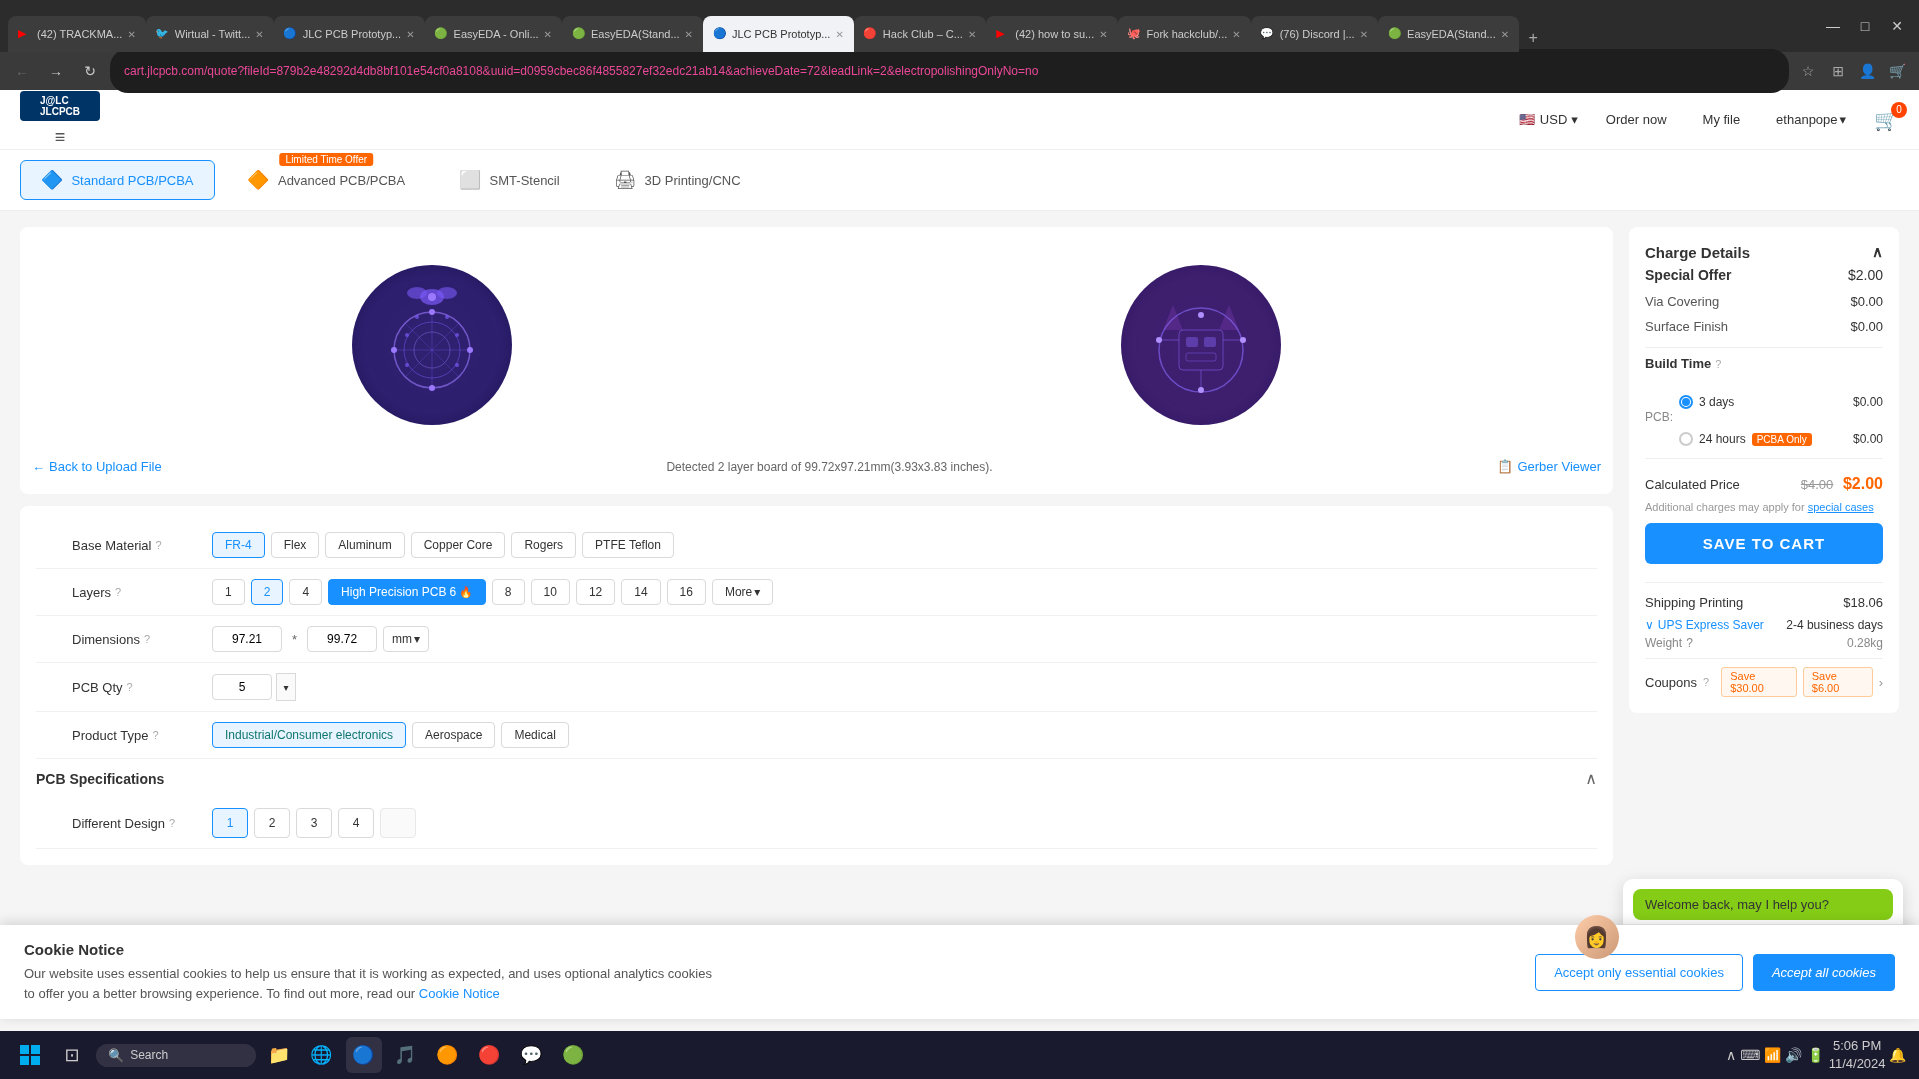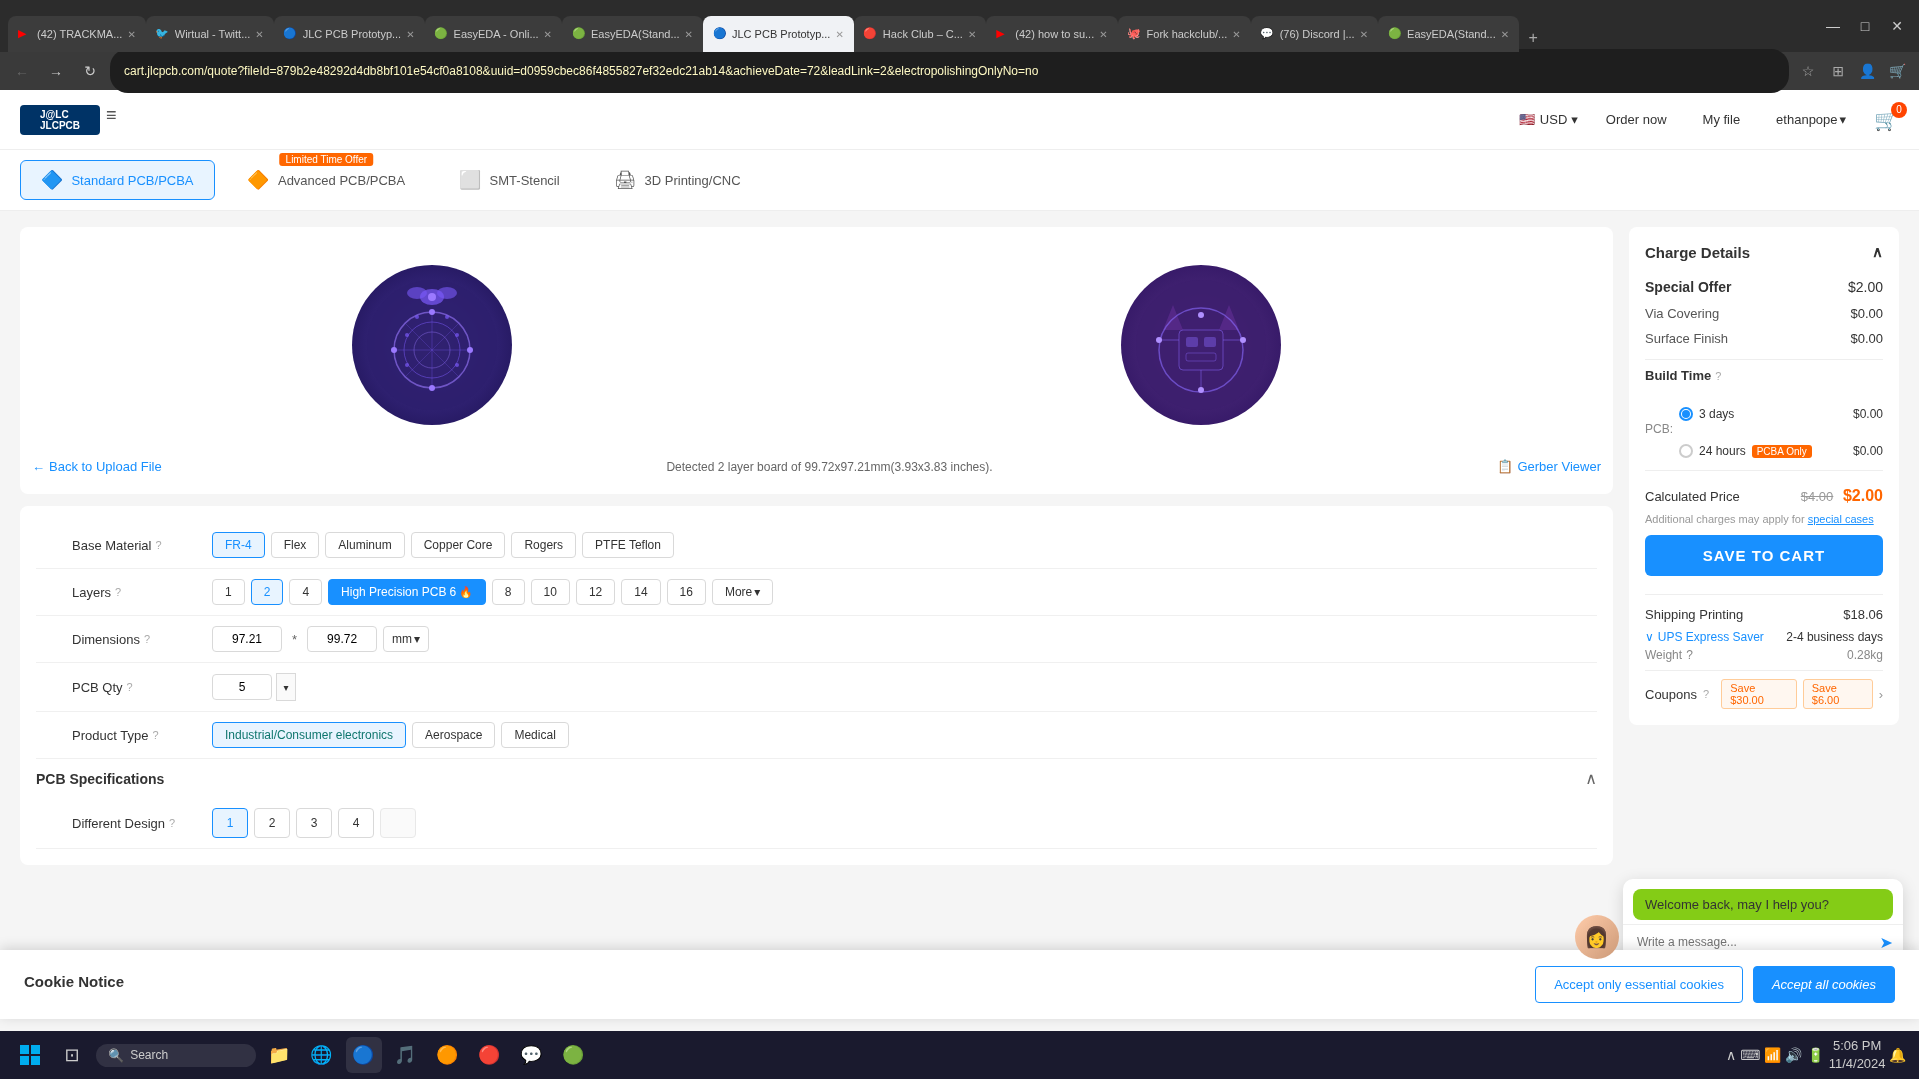--- a/index.html
+++ b/index.html
@@ -11,30 +11,30 @@
     .browser-tab { height: 36px; padding: 0 10px; border-radius: 8px 8px 0 0; display: flex; align-items: center; gap: 5px; font-size: 11px; color: #ccc; background: #3c3c3c; min-width: 120px; max-width: 160px; cursor: pointer; position: relative; }
     .browser-tab.active { background: #f0f2f5; color: #333; }
     .browser-tab-favicon { width: 14px; height: 14px; flex-shrink: 0; }
     .browser-tab-label { overflow: hidden; text-overflow: ellipsis; white-space: nowrap; flex: 1; }
     .browser-tab-close { font-size: 10px; color: #999; flex-shrink: 0; }
     .browser-tab-new { width: 28px; height: 28px; display: flex; align-items: center; justify-content: center; color: #aaa; font-size: 16px; cursor: pointer; }
     .browser-btn { width: 28px; height: 28px; display: flex; align-items: center; justify-content: center; border: none; background: transparent; color: #ccc; cursor: pointer; font-size: 14px; border-radius: 4px; }
     .browser-btn.disabled { color: #666; cursor: default; }
 
     .address-bar-row { background: #3a3a3a; height: 38px; display: flex; align-items: center; padding: 0 8px; gap: 6px; }
-    .address-bar { flex: 1; background: #1e1e1e; border: none; border-radius: 18px; color: #fef9c3; font-size: 12px; padding: 15px 14px; outline: none; }
+    .address-bar { flex: 1; background: #1e1e1e; border: none; border-radius: 18px; color: #ec4899; font-size: 12px; padding: 15px 14px; outline: none; }
     .address-icons { display: flex; gap: 4px; }
     .addr-icon { width: 26px; height: 26px; display: flex; align-items: center; justify-content: center; color: #aaa; font-size: 14px; cursor: pointer; border-radius: 4px; }
 
     
     .page-wrapper { background: #f5f5f5; min-height: calc(1079px - 90px); }
 
     
     .top-nav { background: white; padding: 0 20px; height: 60px; display: flex; align-items: center; gap: 20px; border-bottom: 1px solid #eee; }
-    .logo-area { display: flex; gap: 6px; }
+    .logo-area { display: flex; align-items: center; gap: 6px; flex-direction: column; }
     .logo-img { width: 80px; height: 30px; background: #003366; border-radius: 4px; display: flex; align-items: center; justify-content: center; color: white; font-size: 11px; font-weight: bold; }
     .hamburger { font-size: 18px; color: #555; cursor: pointer; }
     .nav-spacer { flex: 1; }
     .nav-flag { display: flex; align-items: center; gap: 4px; cursor: pointer; font-size: 13px; color: #333; }
     .nav-btn { font-size: 13px; color: #333; cursor: pointer; padding: 4px 8px; }
     .cart-icon { position: relative; cursor: pointer; }
     .cart-badge { position: absolute; top: -6px; right: -8px; background: #ff4400; color: white; border-radius: 50%; width: 16px; height: 16px; font-size: 10px; display: flex; align-items: center; justify-content: center; }
 
     
     .pcb-tabs { background: white; padding: 10px 20px; display: flex; gap: 12px; border-bottom: 1px solid #eee; }
@@ -83,21 +83,21 @@
     .product-type-btn { padding: 5px 12px; border: 1px solid #d9d9d9; border-radius: 4px; cursor: pointer; font-size: 12px; color: #333; background: white; }
     .product-type-btn.selected { border-color: #1890ff; color: #0f766e; background: #e8f4ff; }
 
     
     .spec-header { display: flex; align-items: center; justify-content: space-between; padding: 10px 0; cursor: pointer; }
     .spec-title { font-size: 14px; font-weight: 600; color: #333; }
     .spec-chevron { font-size: 16px; color: #666; }
 
     
     .charge-card { background: white; border-radius: 8px; padding: 16px; }
-    .charge-title { font-size: 15px; font-weight: 600; color: #333; margin-bottom: 12px; display: flex; align-items: center; justify-content: space-between; }
+    .charge-title { font-size: 15px; font-weight: 600; color: #333; display: flex; align-items: center; justify-content: space-between; }
     .charge-row { display: flex; align-items: center; justify-content: space-between; padding: 5px 0; font-size: 13px; }
     .charge-name { color: #555; }
     .charge-value { color: #333; }
     .charge-divider { border: none; border-top: 1px solid #eee; margin: 8px 0; }
 
     .build-time-title { font-size: 13px; font-weight: 600; color: #333; margin: 8px 0 4px; display: flex; align-items: center; gap: 4px; }
     .pcb-label { color: #888; font-size: 12px; margin-top: 31px; }
     .build-row { display: flex; align-items: center; padding: 4px 0; gap: 6px; font-size: 12px; }
     .radio-dot { width: 14px; height: 14px; border-radius: 50%; border: 2px solid #1890ff; display: flex; align-items: center; justify-content: center; flex-shrink: 0; }
     .radio-fill { width: 8px; height: 8px; border-radius: 50%; background: #1890ff; }
@@ -577,20 +577,24 @@
 
       </div>
     </div>
 
   </div>
 </div>
 
 <div class="cookie-notice">
   <div class="cookie-text-area">
     <div class="cookie-title">Cookie Notice</div>
+    <div class="cookie-text">
+      <span>Our website uses essential cookies to help us ensure that it is working as expected, and uses optional analytics cookies to offer you a better browsing experience. To find out more, read our</span>
+      <a href="#">Cookie Notice</a>
+    </div>
   </div>
   <div class="cookie-btns">
     <button class="cookie-btn-outline">Accept only essential cookies</button>
     <button class="cookie-btn-filled">Accept all cookies</button>
   </div>
 </div>
 
 <div class="chat-widget" style="bottom:120px; right:16px;">
   <div class="chat-bubble">Welcome back, may I help you?</div>
   <div class="chat-input-row">

